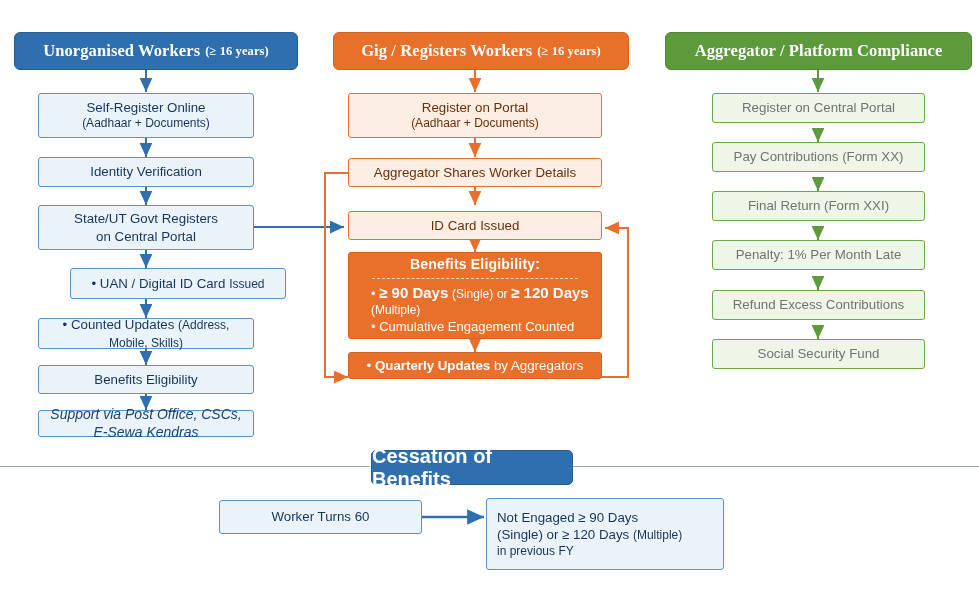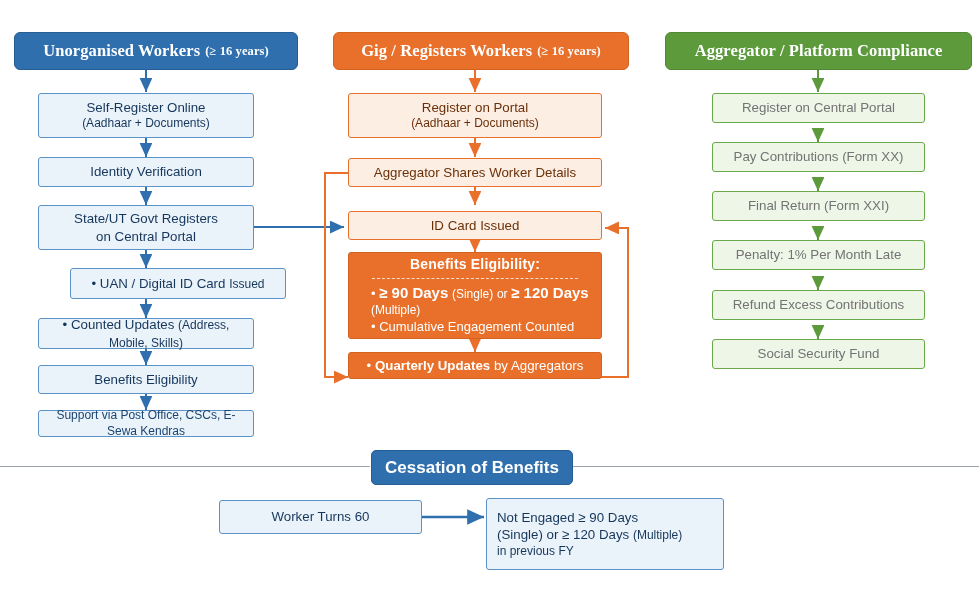--- a/index.html
+++ b/index.html
@@ -80,21 +80,22 @@
   }
   .box-orange-solid {
     background: #e8702a;
     border: 1px solid #d3621f;
     color: #ffffff;
   }
   .small {
     font-size: 12px;
   }
   .tiny-italic {
-    font-size: 12px;
+    font-size: 14px;
+    font-style: italic;
     color: #1b4571;
   }
   .b-line1 {
     font-weight: bold;
     font-size: 14px;
     letter-spacing: .2px;
   }
   .dash-top, .dash-bottom {
     width: 86%;
     border-top: 1px dashed rgba(255,255,255,.75);
@@ -114,21 +115,21 @@
   .mid {
     font-size: 12px;
   }
   .cess {
     position: absolute;
     background: #2f6fae;
     border: 1px solid #265d94;
     border-radius: 5px;
     color: #fff;
     font-weight: bold;
-    font-size: 17px;
+    font-size: 20px;
     display: flex;
     align-items: center;
     justify-content: center;
   }
   .hr {
     position: absolute;
     height: 1px;
     background: #9aa3ab;
   }
   svg.layer {

